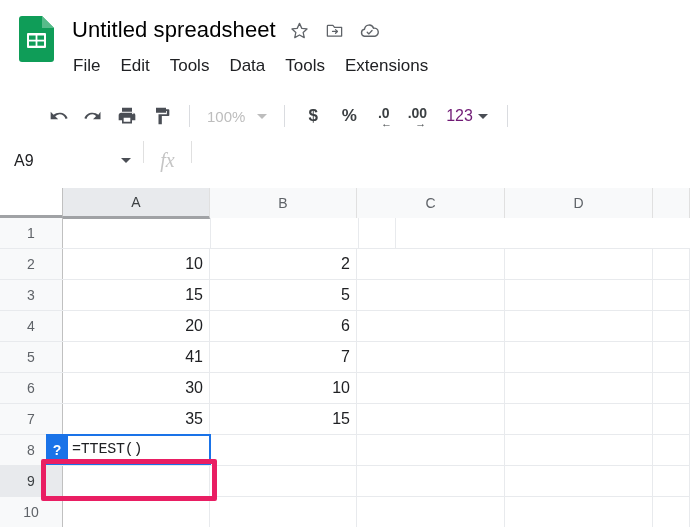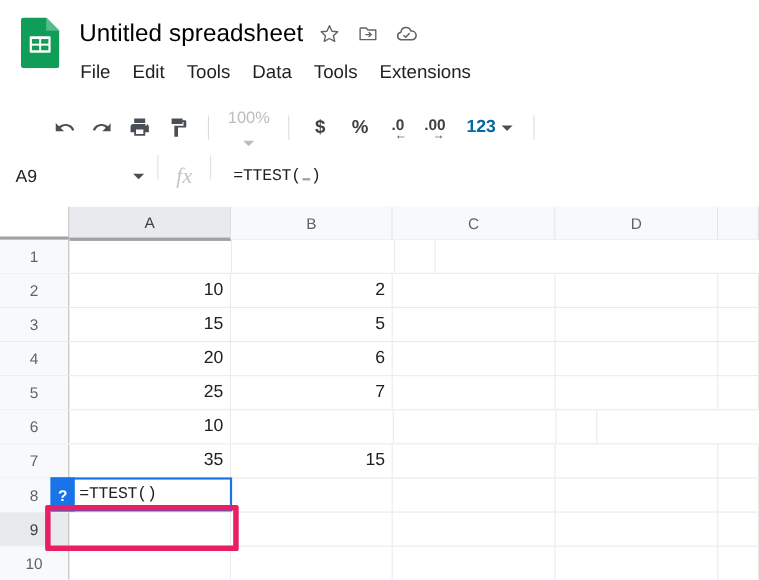--- a/index.html
+++ b/index.html
@@ -83,21 +83,20 @@
   .tb-sep {
     width: 1px; height: 22px;
     background: #dadce0;
     margin: 0 11px;
   }
   .zoom-ctl {
     display: flex; align-items: center;
     gap: 12px;
     padding: 0 6px;
     cursor: pointer;
-    flex-direction: column;
   }
   .zoom-val { font-size: 15px; color: #bdbdbd; }
   .caret {
     width: 0; height: 0;
     border-left: 5px solid transparent;
     border-right: 5px solid transparent;
     border-top: 5px solid #bdbdbd;
   }
   .caret-dark {
     width: 0; height: 0;
@@ -131,21 +130,21 @@
     font-size: 11px;
     color: #3c4043;
     line-height: 1;
   }
   .dec-arrow.left { left: 12px; }
   .dec-arrow.right { right: 10px; }
   .num-fmt {
     display: flex; align-items: center; gap: 5px;
     padding: 0 8px 0 10px; cursor: pointer;
   }
-  .num-fmt span { font-size: 16px; font-weight: 700; color: #0369a1; }
+  .num-fmt span { font-size: 16px; font-weight: 400; color: #701a75; }
 
   
   .formula-bar {
     height: 40px;
     display: flex;
     align-items: flex-start;
     border-top: 1px solid #ffffff;
   }
   .name-box {
     width: 143px;
@@ -421,25 +420,20 @@
 </div>
 
 <div class="formula-bar">
   <div class="name-box">
     <span class="name-box-val">A9</span>
     <span class="caret-dark"></span>
   </div>
   <div class="fb-sep"></div>
   <div class="fx-box">fx</div>
   <div class="fb-sep"></div>
-  <div class="formula-input">
-    <span>=TTEST(</span>
-    <span class="fcursor"></span>
-    <span>)</span>
-  </div>
 </div>
 
 <div class="grid-area">
 
   <div class="col-head-row">
     <div class="corner-box"></div>
     <div class="col-head sel" style="width:147px">A</div>
     <div class="col-head" style="width:147px">B</div>
     <div class="col-head" style="width:148px">C</div>
     <div class="col-head" style="width:148px">D</div>
@@ -477,29 +471,30 @@
       <div class="row-head">4</div>
       <div class="cell num" style="width:147px">20</div>
       <div class="cell num" style="width:147px">6</div>
       <div class="cell txt" style="width:148px"></div>
       <div class="cell txt" style="width:148px"></div>
       <div class="cell txt" style="width:37px"></div>
     </div>
 
     <div class="grid-row">
       <div class="row-head">5</div>
-      <div class="cell num" style="width:147px">25</div>
+      <div class="cell num" style="width:147px">41</div>
       <div class="cell num" style="width:147px">7</div>
       <div class="cell txt" style="width:148px"></div>
       <div class="cell txt" style="width:148px"></div>
       <div class="cell txt" style="width:37px"></div>
     </div>
 
     <div class="grid-row">
       <div class="row-head">6</div>
+      <div class="cell num" style="width:147px">30</div>
       <div class="cell num" style="width:147px">10</div>
       <div class="cell txt" style="width:148px"></div>
       <div class="cell txt" style="width:148px"></div>
       <div class="cell txt" style="width:37px"></div>
     </div>
 
     <div class="grid-row">
       <div class="row-head">7</div>
       <div class="cell num" style="width:147px">35</div>
       <div class="cell num" style="width:147px">15</div>

